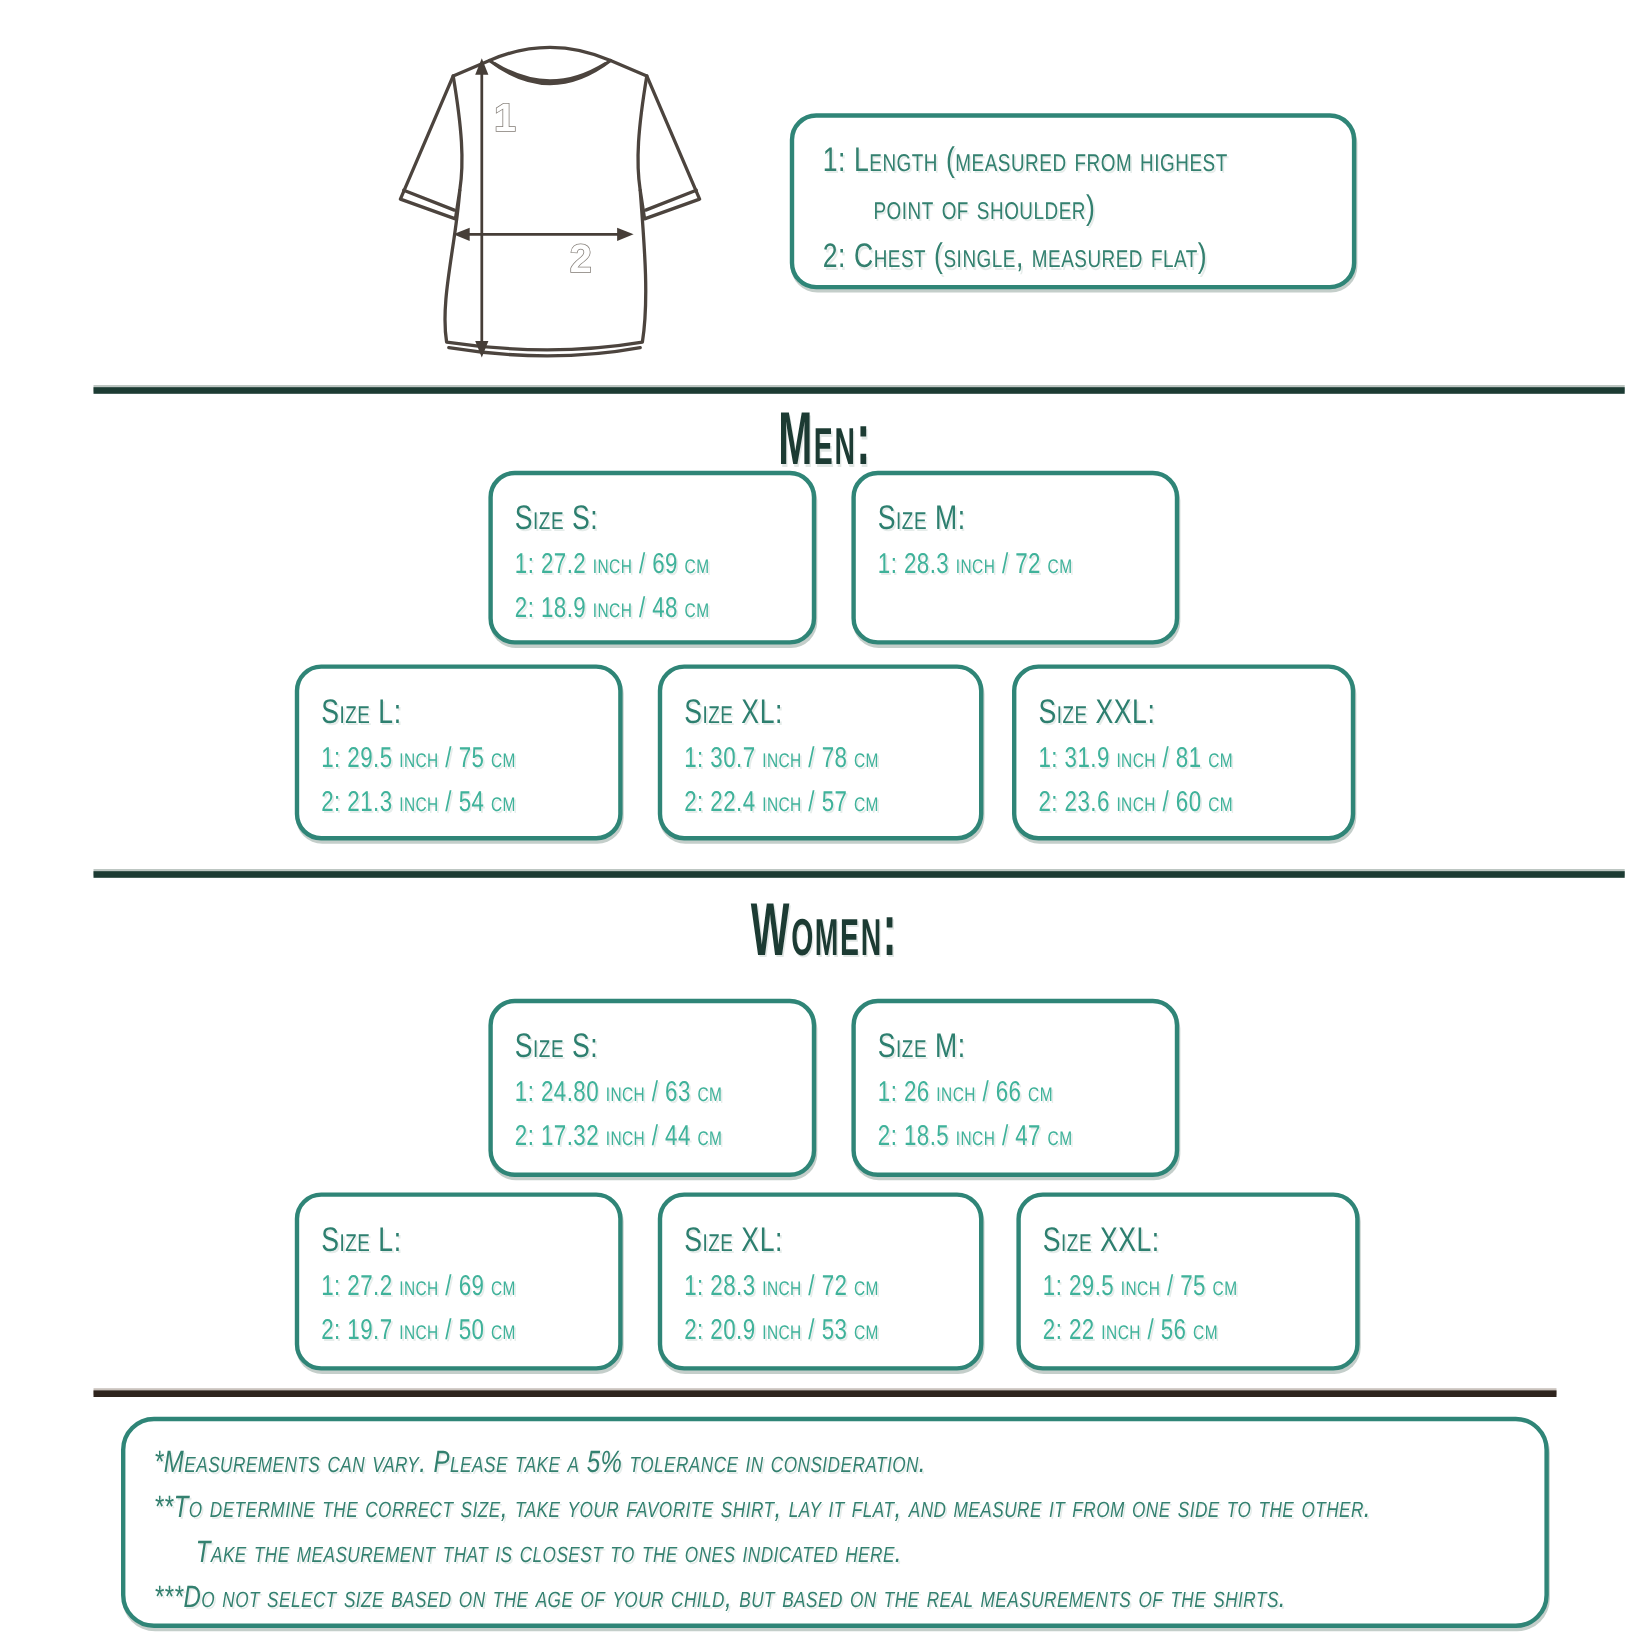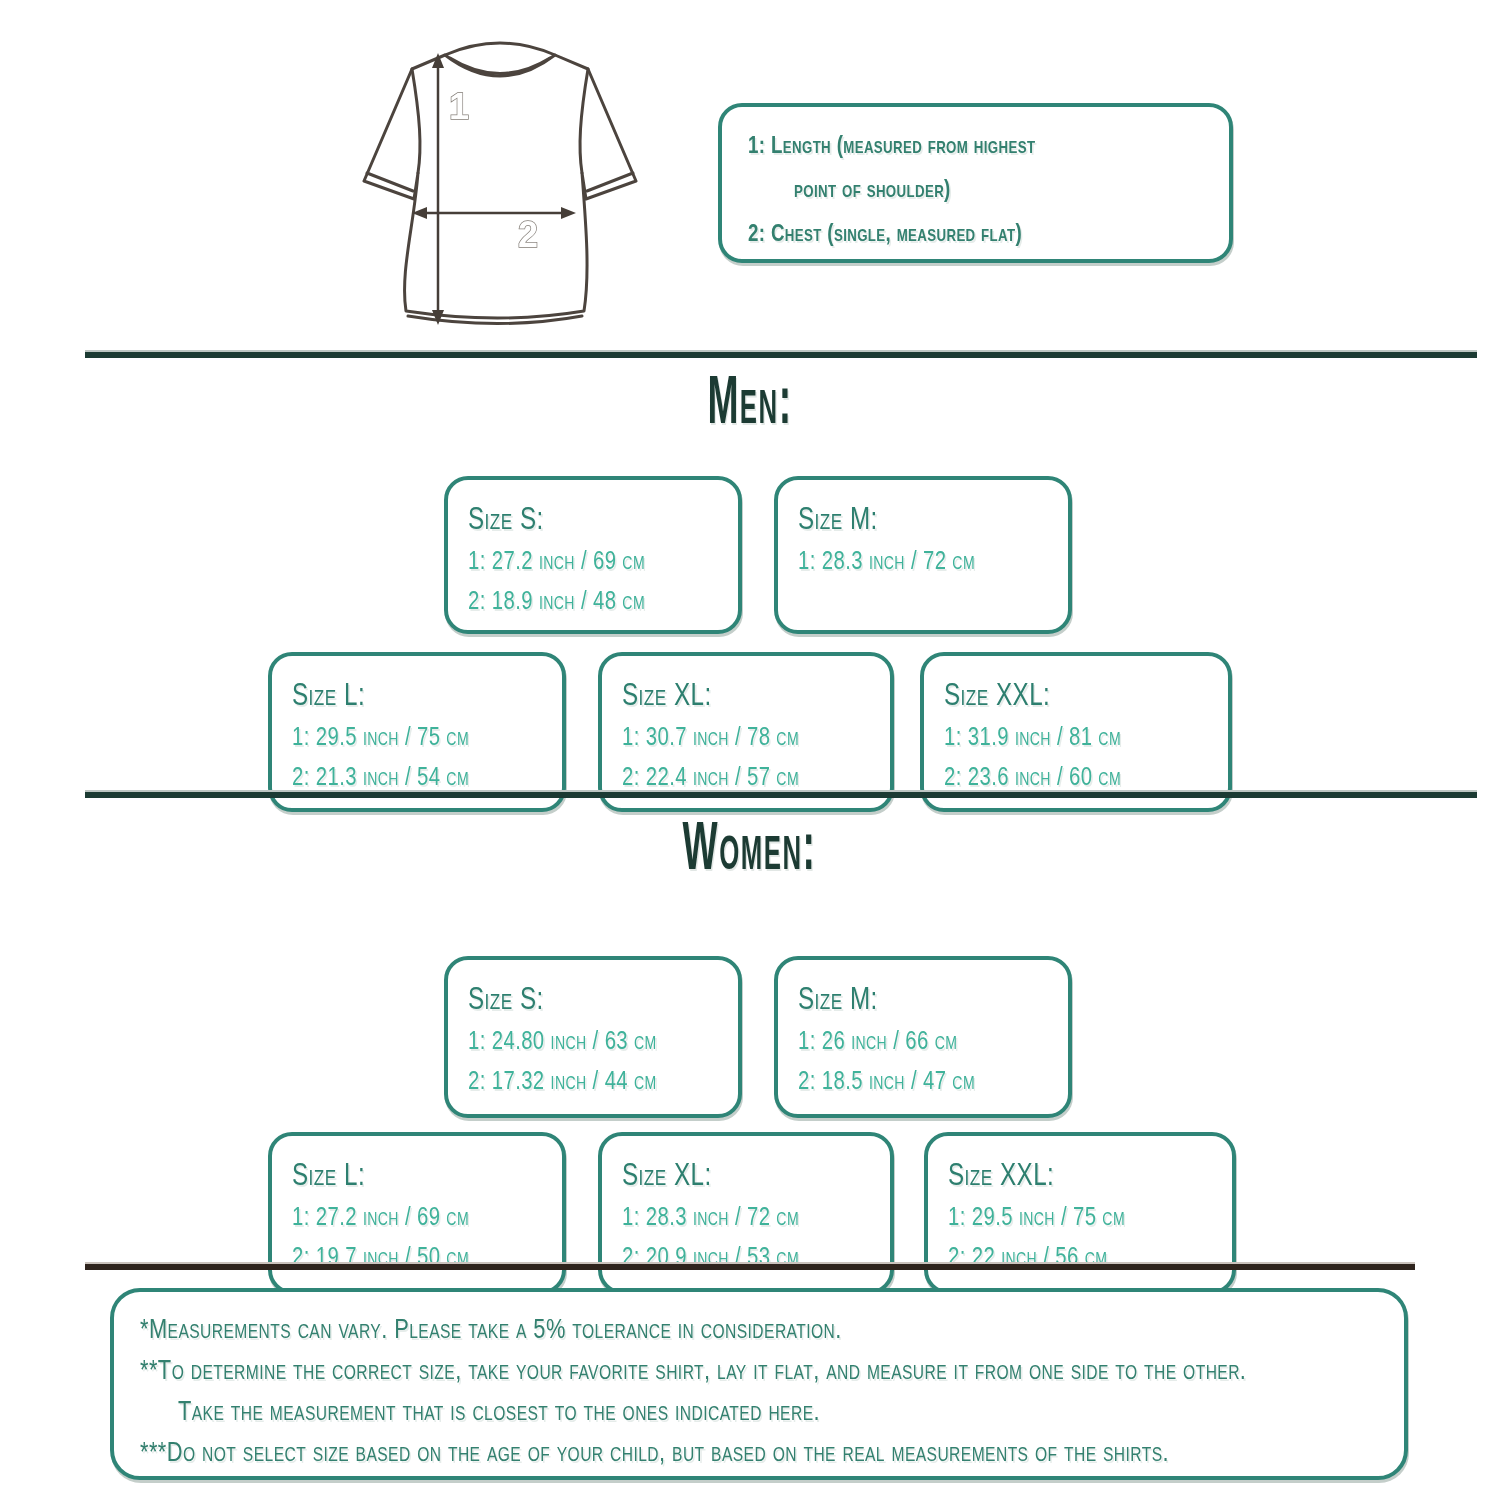--- a/index.html
+++ b/index.html
@@ -34,51 +34,51 @@
     position:absolute;
     background:#fff;
     border:4px solid var(--teal-border);
     border-radius:24px;
     box-shadow:1px 3px 0 #c4ceca;
   }
 
   .legend{
     left:718px;top:103px;width:515px;height:160px;
     padding:16px 24px 0 26px;
-    font-size:24px;line-height:44px;color:var(--note);font-weight:bold;
+    font-size:31px;line-height:44px;color:var(--note);
   }
   .legend .indent1{padding-left:46px;}
 
   .heading{
     position:absolute;left:0;width:100%;
     text-align:center;
     font-size:62px;line-height:64px;
     font-weight:bold;color:var(--dark);
   }
   .heading .hcond{
     display:inline-block;
     transform:scale(0.60,1.10);
     font-variant:small-caps;
     letter-spacing:0.04em;
     text-shadow:2px 2px 0 rgba(160,175,170,0.30);
   }
 
-  .size-box{padding:18px 8px 0 20px;margin-top:48px;}
+  .size-box{padding:18px 8px 0 20px;}
   .size-title{font-size:31px;line-height:42px;color:var(--teal-title);}
   .size-line{font-size:26px;line-height:40px;color:var(--mint);}
 
   .rule{position:absolute;left:85px;height:6px;}
   .rule.green{width:1392px;background:var(--dark);box-shadow:0 -2px 0 #bdc6c2;}
   .rule.dark{width:1330px;background:var(--rule-dark);box-shadow:0 -2px 0 #cac3bd;}
 
   .notes{
     left:110px;top:1288px;width:1298px;height:192px;
     border-radius:30px;
     padding:16px 24px 0 26px;
-    font-size:28px;line-height:41px;color:var(--note);
+    font-size:28px;line-height:41px;color:var(--note);font-style:italic;
   }
   .notes .indent{padding-left:38px;}
 </style>
 </head>
 <body>
 
 <div class="page">
 
   <svg class="tshirt" viewBox="0 0 340 305" aria-hidden="true">
     <g fill="#ffffff" stroke="var(--shirt)" stroke-width="3" stroke-linejoin="round" stroke-linecap="round">

